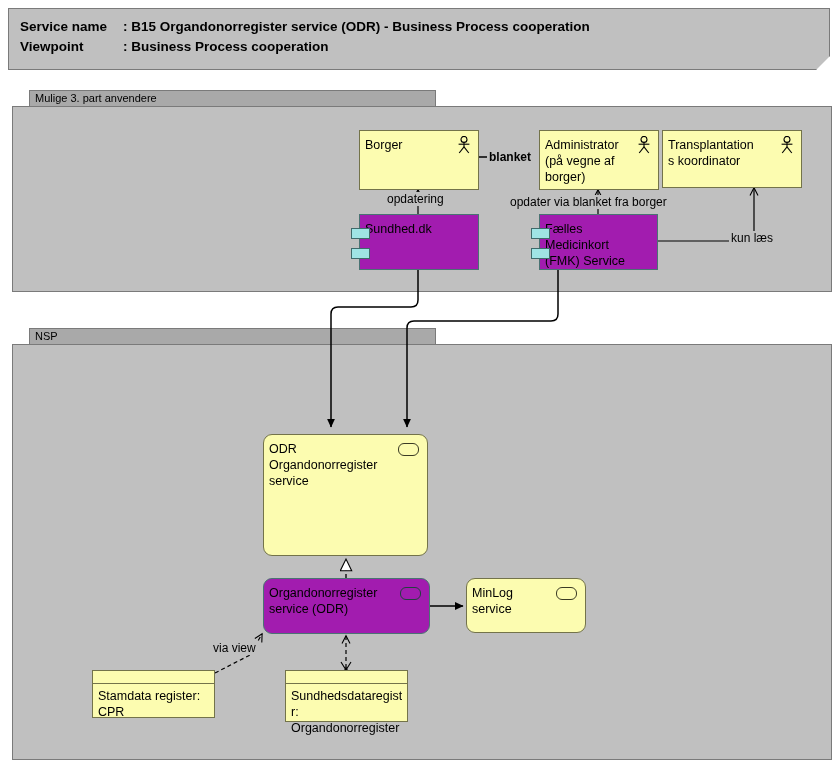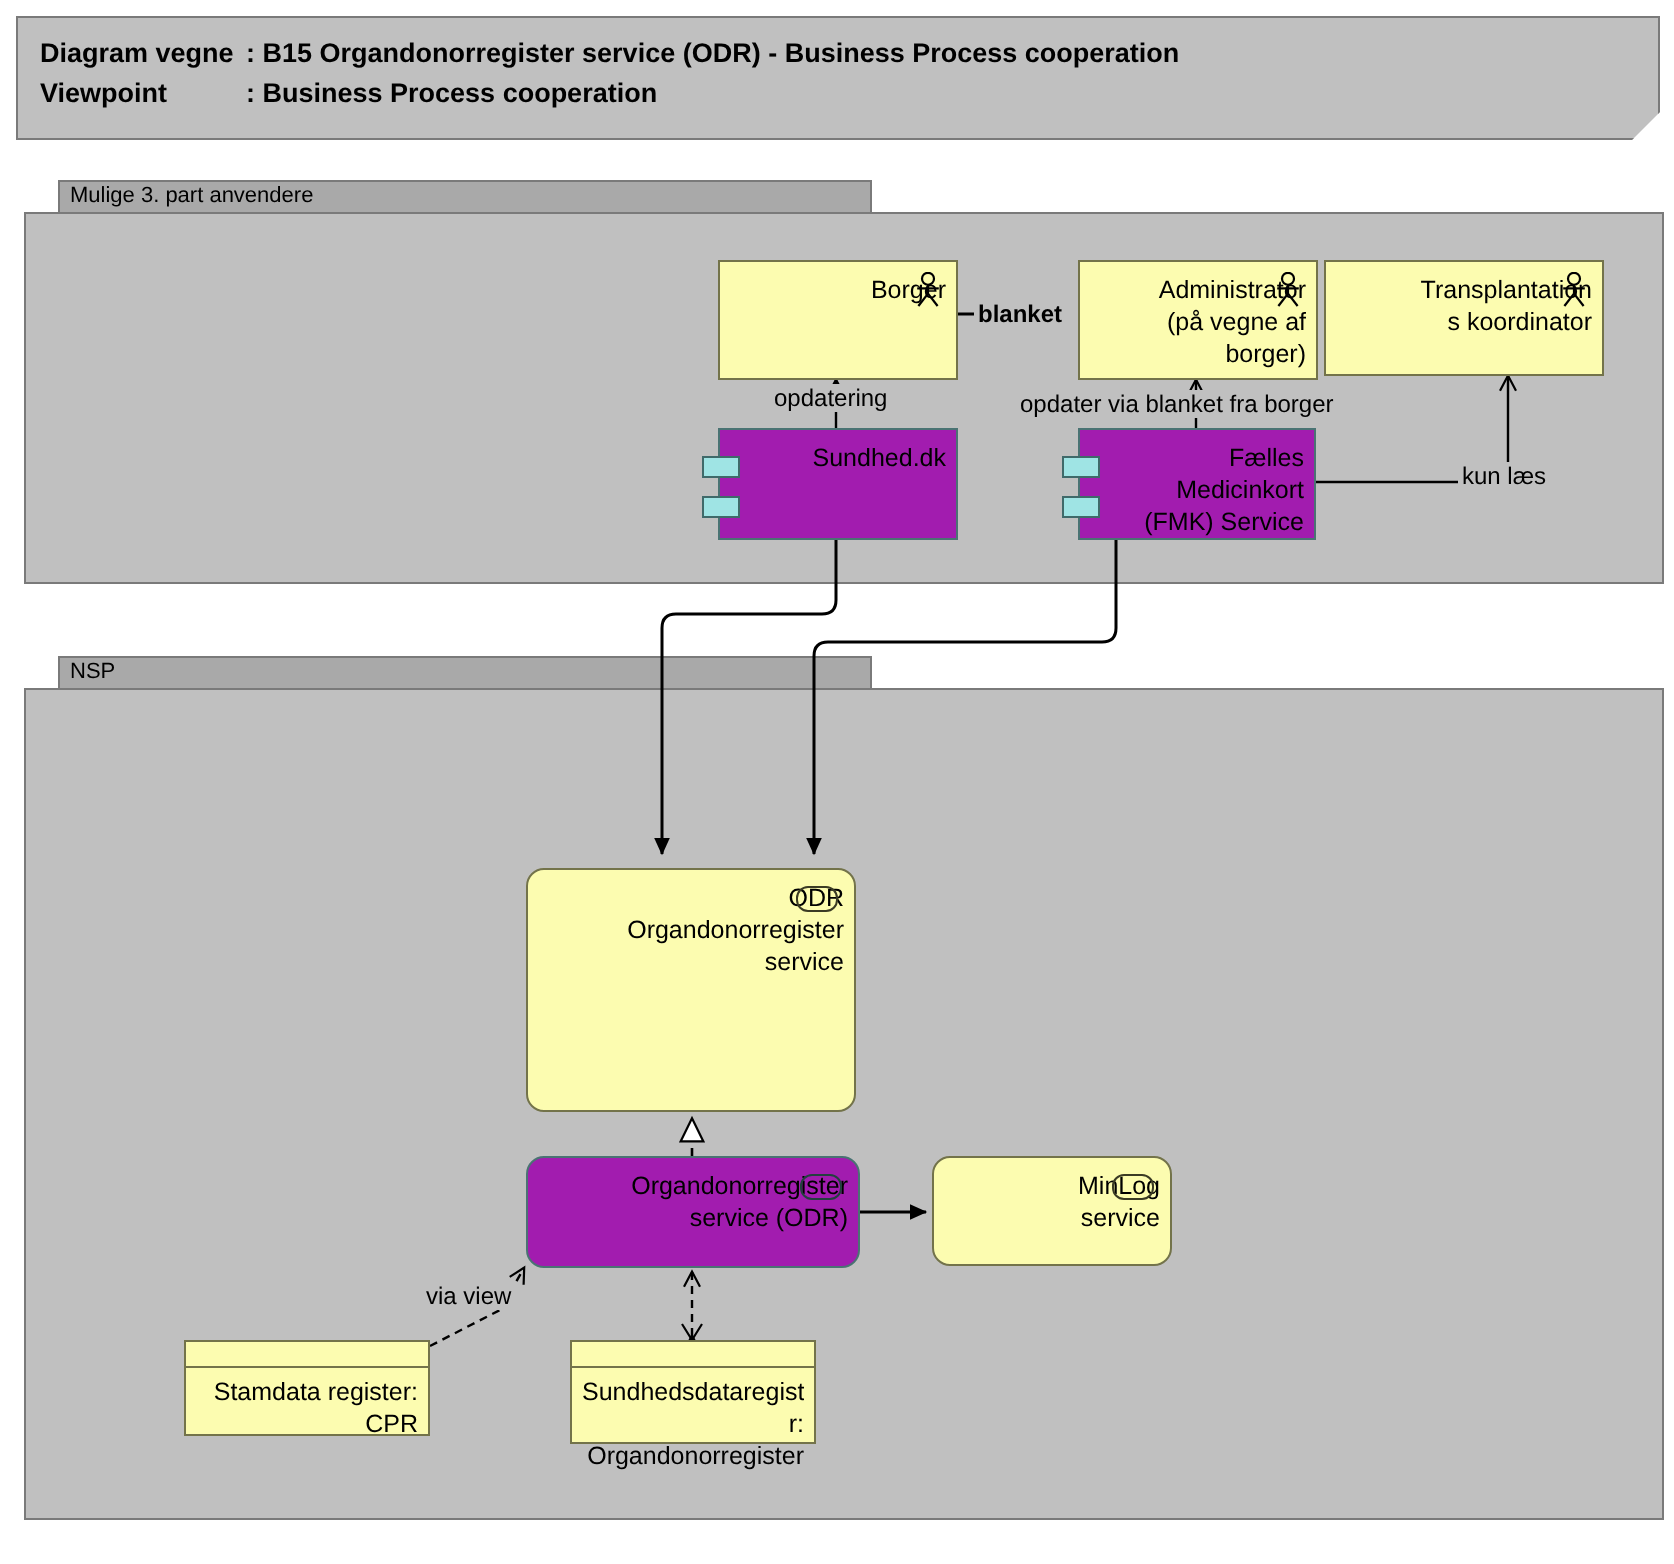--- a/index.html
+++ b/index.html
@@ -91,21 +91,21 @@
     pointer-events: none;
   }
 
   
   .node {
     position: absolute;
     box-sizing: border-box;
     border: 1px solid #6f6f45;
     font-size: 12.5px;
     color: #000;
-    text-align: right;
+    text-align: left;
     line-height: 16px;
     padding-left: 44px;
   }
   .node.yellow { background: #fcfcb0; border-color: #73734a; }
   .node.cyan   { background: #a21caf; border-color: #4a7373; }
 
   .node .label {
     position: absolute;
     left: 5px;
     right: 5px;
@@ -170,21 +170,21 @@
     line-height: 14px;
   }
   .edge-label.onbg { background: #c0c0c0; padding: 0 2px; }
 </style>
 </head>
 <body>
 
 <div id="canvas">
 
   <div class="title-banner">
-    <div class="title-line l1"><span class="title-key k1">Diagram vegne</span><span>: </span><span>B15 Organdonorregister service (ODR) - Business Process cooperation</span></div>
+    <div class="title-line l1"><span class="title-key k1">Service name</span><span>: </span><span>B15 Organdonorregister service (ODR) - Business Process cooperation</span></div>
     <div class="title-line l2"><span class="title-key k2">Viewpoint</span><span>: </span><span>Business Process cooperation</span></div>
   </div>
 
   <div class="group" id="group-mulige">
     <div class="group-body"></div>
     <div class="group-tab">Mulige 3. part anvendere</div>
   </div>
 
   <div class="group" id="group-nsp">
     <div class="group-body"></div>

